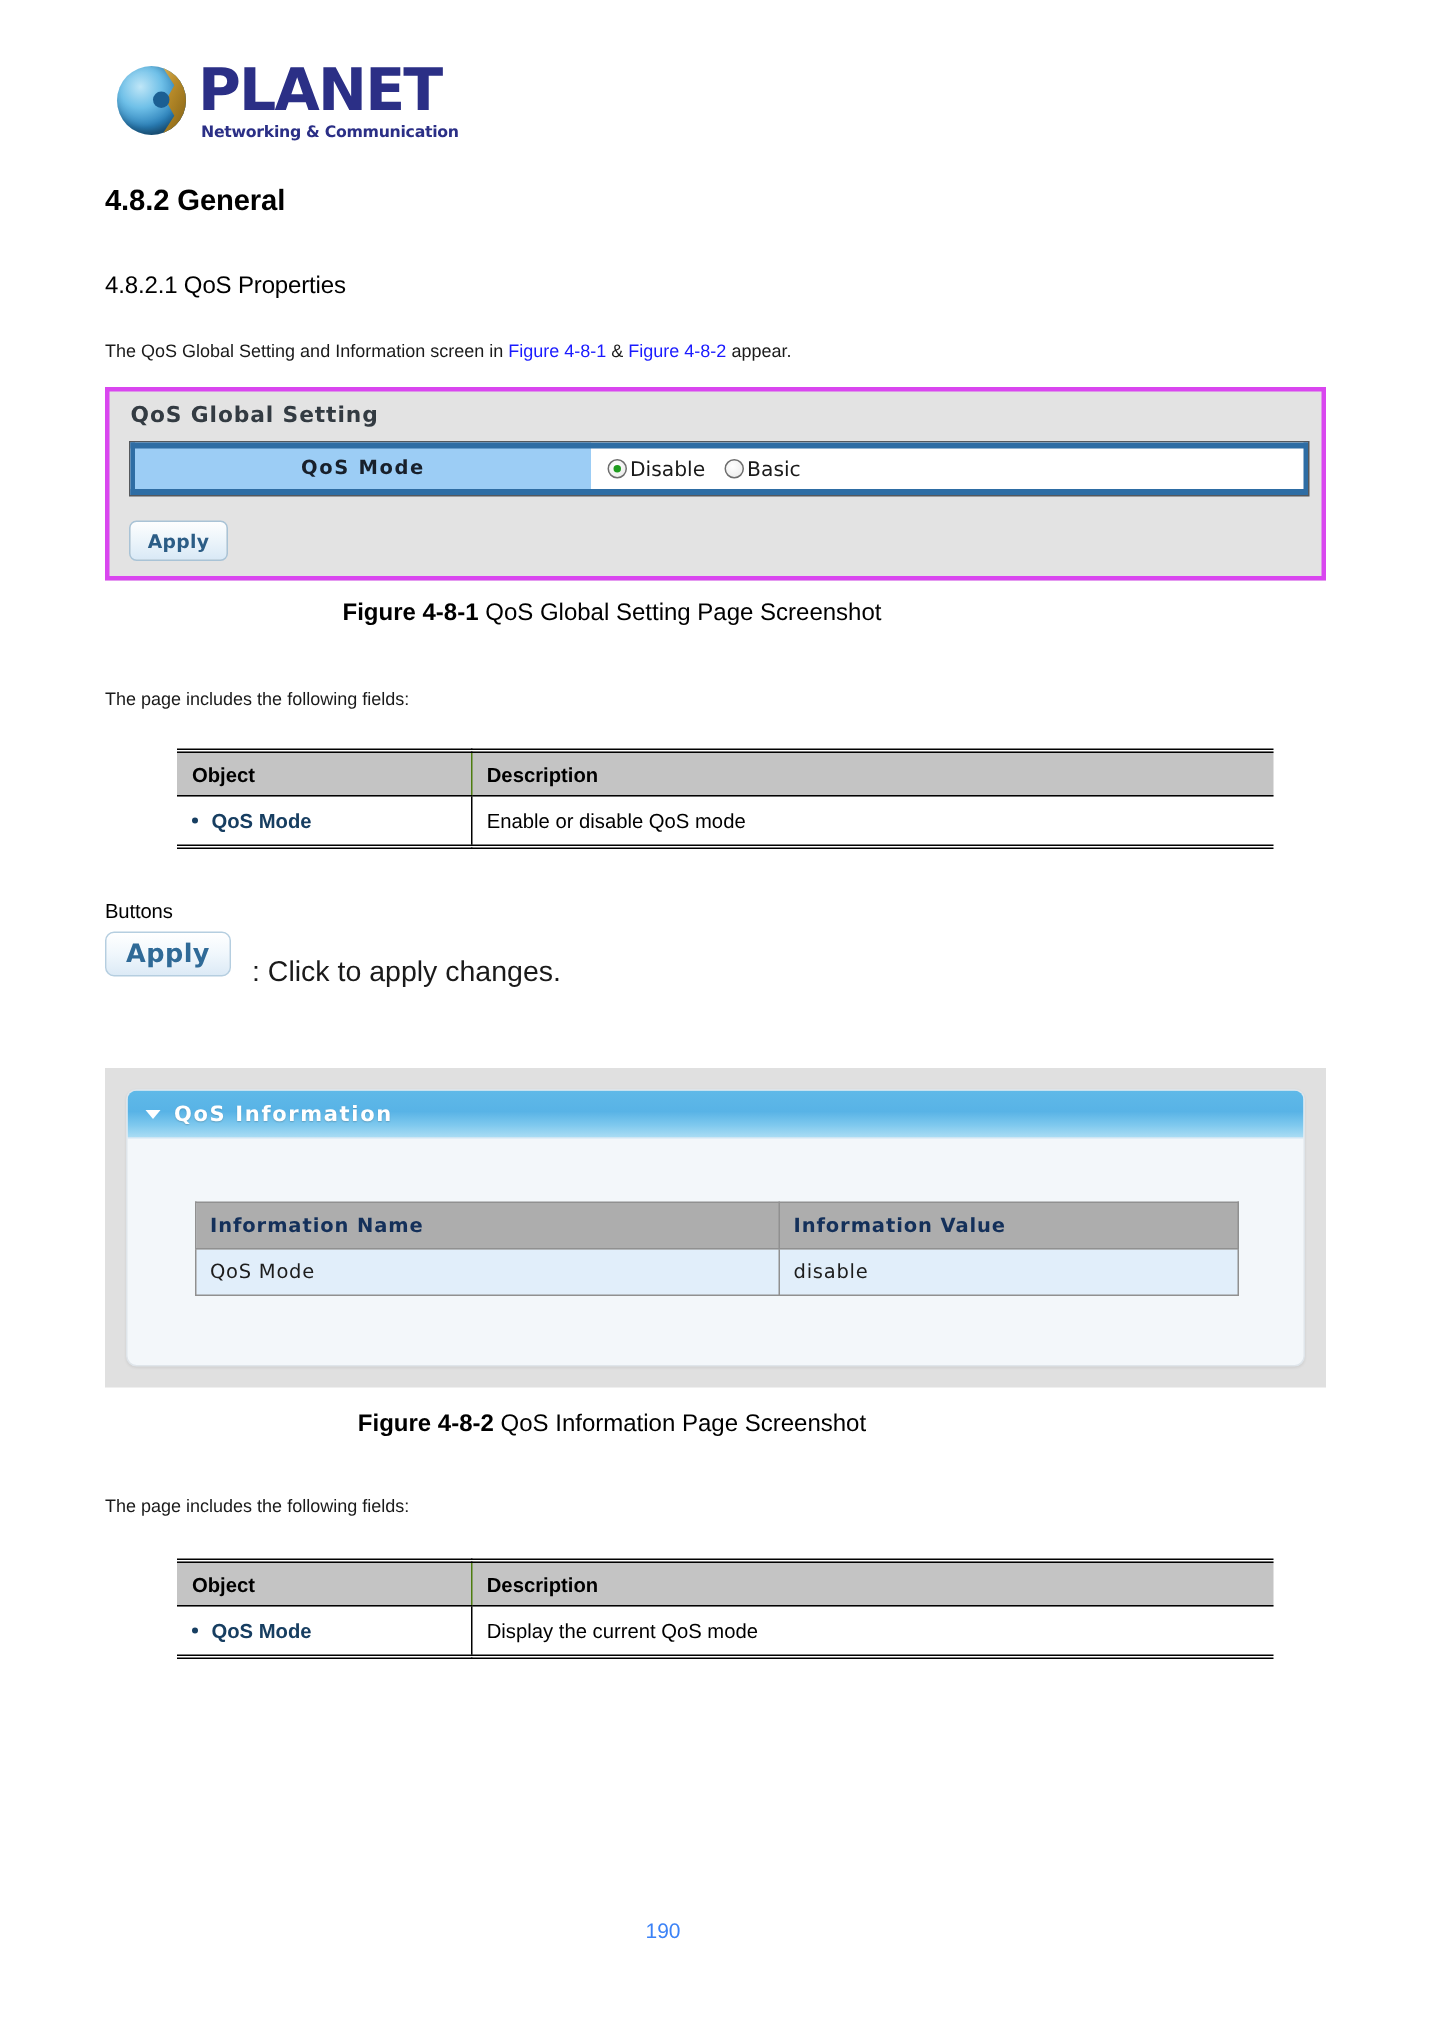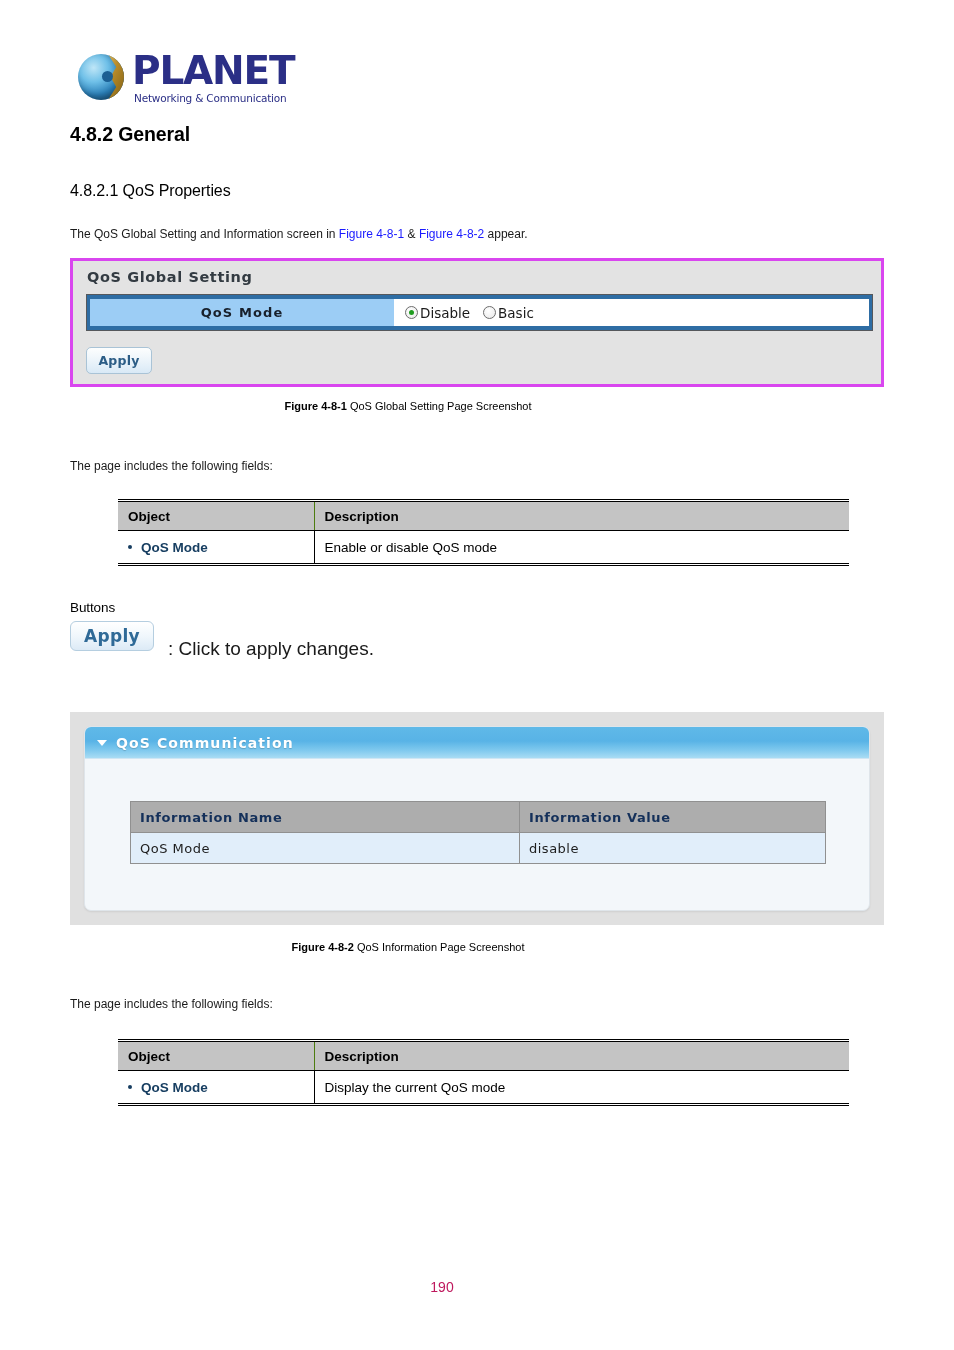--- a/index.html
+++ b/index.html
@@ -10,21 +10,21 @@
     background: #ffffff;
     font-family: "Liberation Sans", sans-serif;
     color: #000000;
     position: relative;
     overflow: hidden;
   }
 
   
   .logo-wrap {
     position: absolute;
-    left: 78px; top: 48px;
+    left: 78px; top: 38px;
     width: 300px; height: 58px;
     display: flex; align-items: center;
   }
   .logo-globe {
     width: 46px; height: 46px; border-radius: 50%;
     background:
       radial-gradient(circle at 34% 30%, #bfe6f7 0%, #6fc0e8 32%, #2a7fb8 62%, #17507a 100%);
     box-shadow: inset -3px -3px 6px rgba(0,0,0,.35);
     position: relative;
     margin-right: 8px;
@@ -45,21 +45,21 @@
     background: #1b5f93;
   }
   .logo-text { display: flex; flex-direction: column; line-height: 1; }
   .logo-name {
     font-family: "DejaVu Sans", sans-serif;
     font-weight: 700; font-size: 39px; letter-spacing: -1.2px;
     color: #2b2f86;
   }
   .logo-tag {
     font-family: "DejaVu Sans", sans-serif;
-    font-weight: 400; font-size: 10.5px; letter-spacing: -0.2px;
+    font-weight: 700; font-size: 10.5px; letter-spacing: -0.2px;
     color: #2b2f86; margin-top: 3px; margin-left: 2px;
   }
 
   
   .h2 {
     position: absolute; left: 70px;
     font-size: 19.5px; font-weight: 700; letter-spacing: -0.1px;
   }
   .h3 {
     position: absolute; left: 70px;
@@ -69,27 +69,27 @@
     position: absolute; left: 70px;
     font-size: 12px; color: #1a1a1a;
   }
   .lnk { color: #1a1aff; }
   .bold { font-weight: 700; }
 
   .caption {
     position: absolute;
     width: 816px; left: 0;
     text-align: center;
-    font-size: 11px;
+    font-size: 16px;
   }
   .caption .bold { font-weight: 700; }
 
   .pagenum {
     position: absolute; left: 0; width: 884px; top: 1279px;
-    text-align: center; font-size: 14px; color: #be185d;
+    text-align: center; font-size: 14px; color: #3b82f6;
   }
 
   
   .shot1 {
     position: absolute;
     left: 70px; top: 258px;
     width: 814px; height: 129px;
     background: #e3e3e3;
     border: 3px solid #d946ef;
   }
@@ -335,21 +335,21 @@
 </table>
 
 <div class="h3" style="top:600px; font-size:13.5px">Buttons</div>
 <div class="btn-apply-lg">Apply</div>
 <div class="btn-apply-cap">: Click to apply changes.</div>
 
 <div class="shot2">
   <div class="shot2-panel">
     <div class="shot2-head">
       <span class="tri-down"></span>
-      <span class="shot2-head-title">QoS Communication</span>
+      <span class="shot2-head-title">QoS Information</span>
     </div>
     <table class="info-table">
       <thead>
         <tr>
           <th class="col-name">Information Name</th>
           <th>Information Value</th>
         </tr>
       </thead>
       <tbody>
         <tr>

